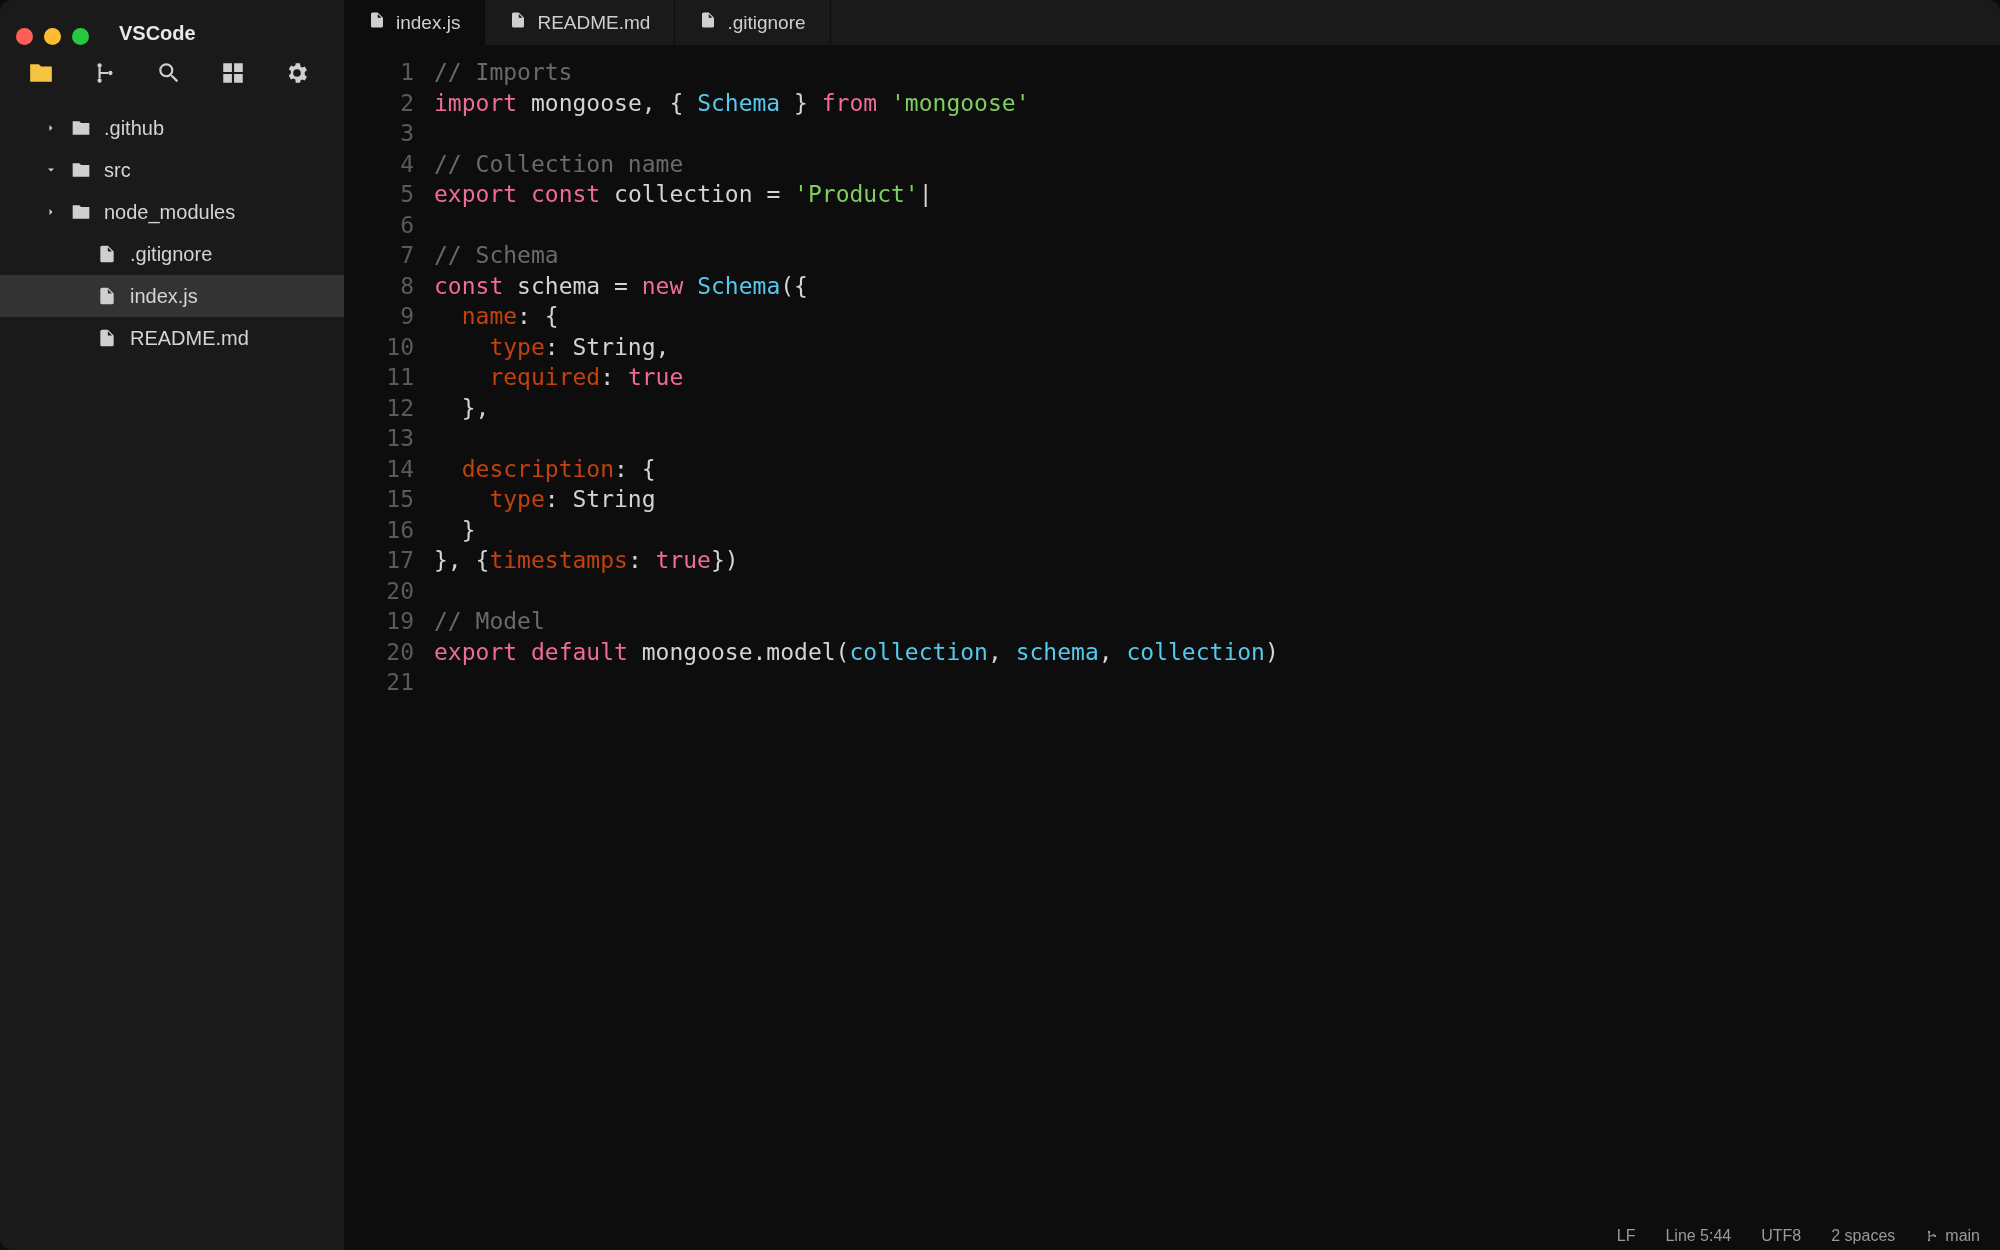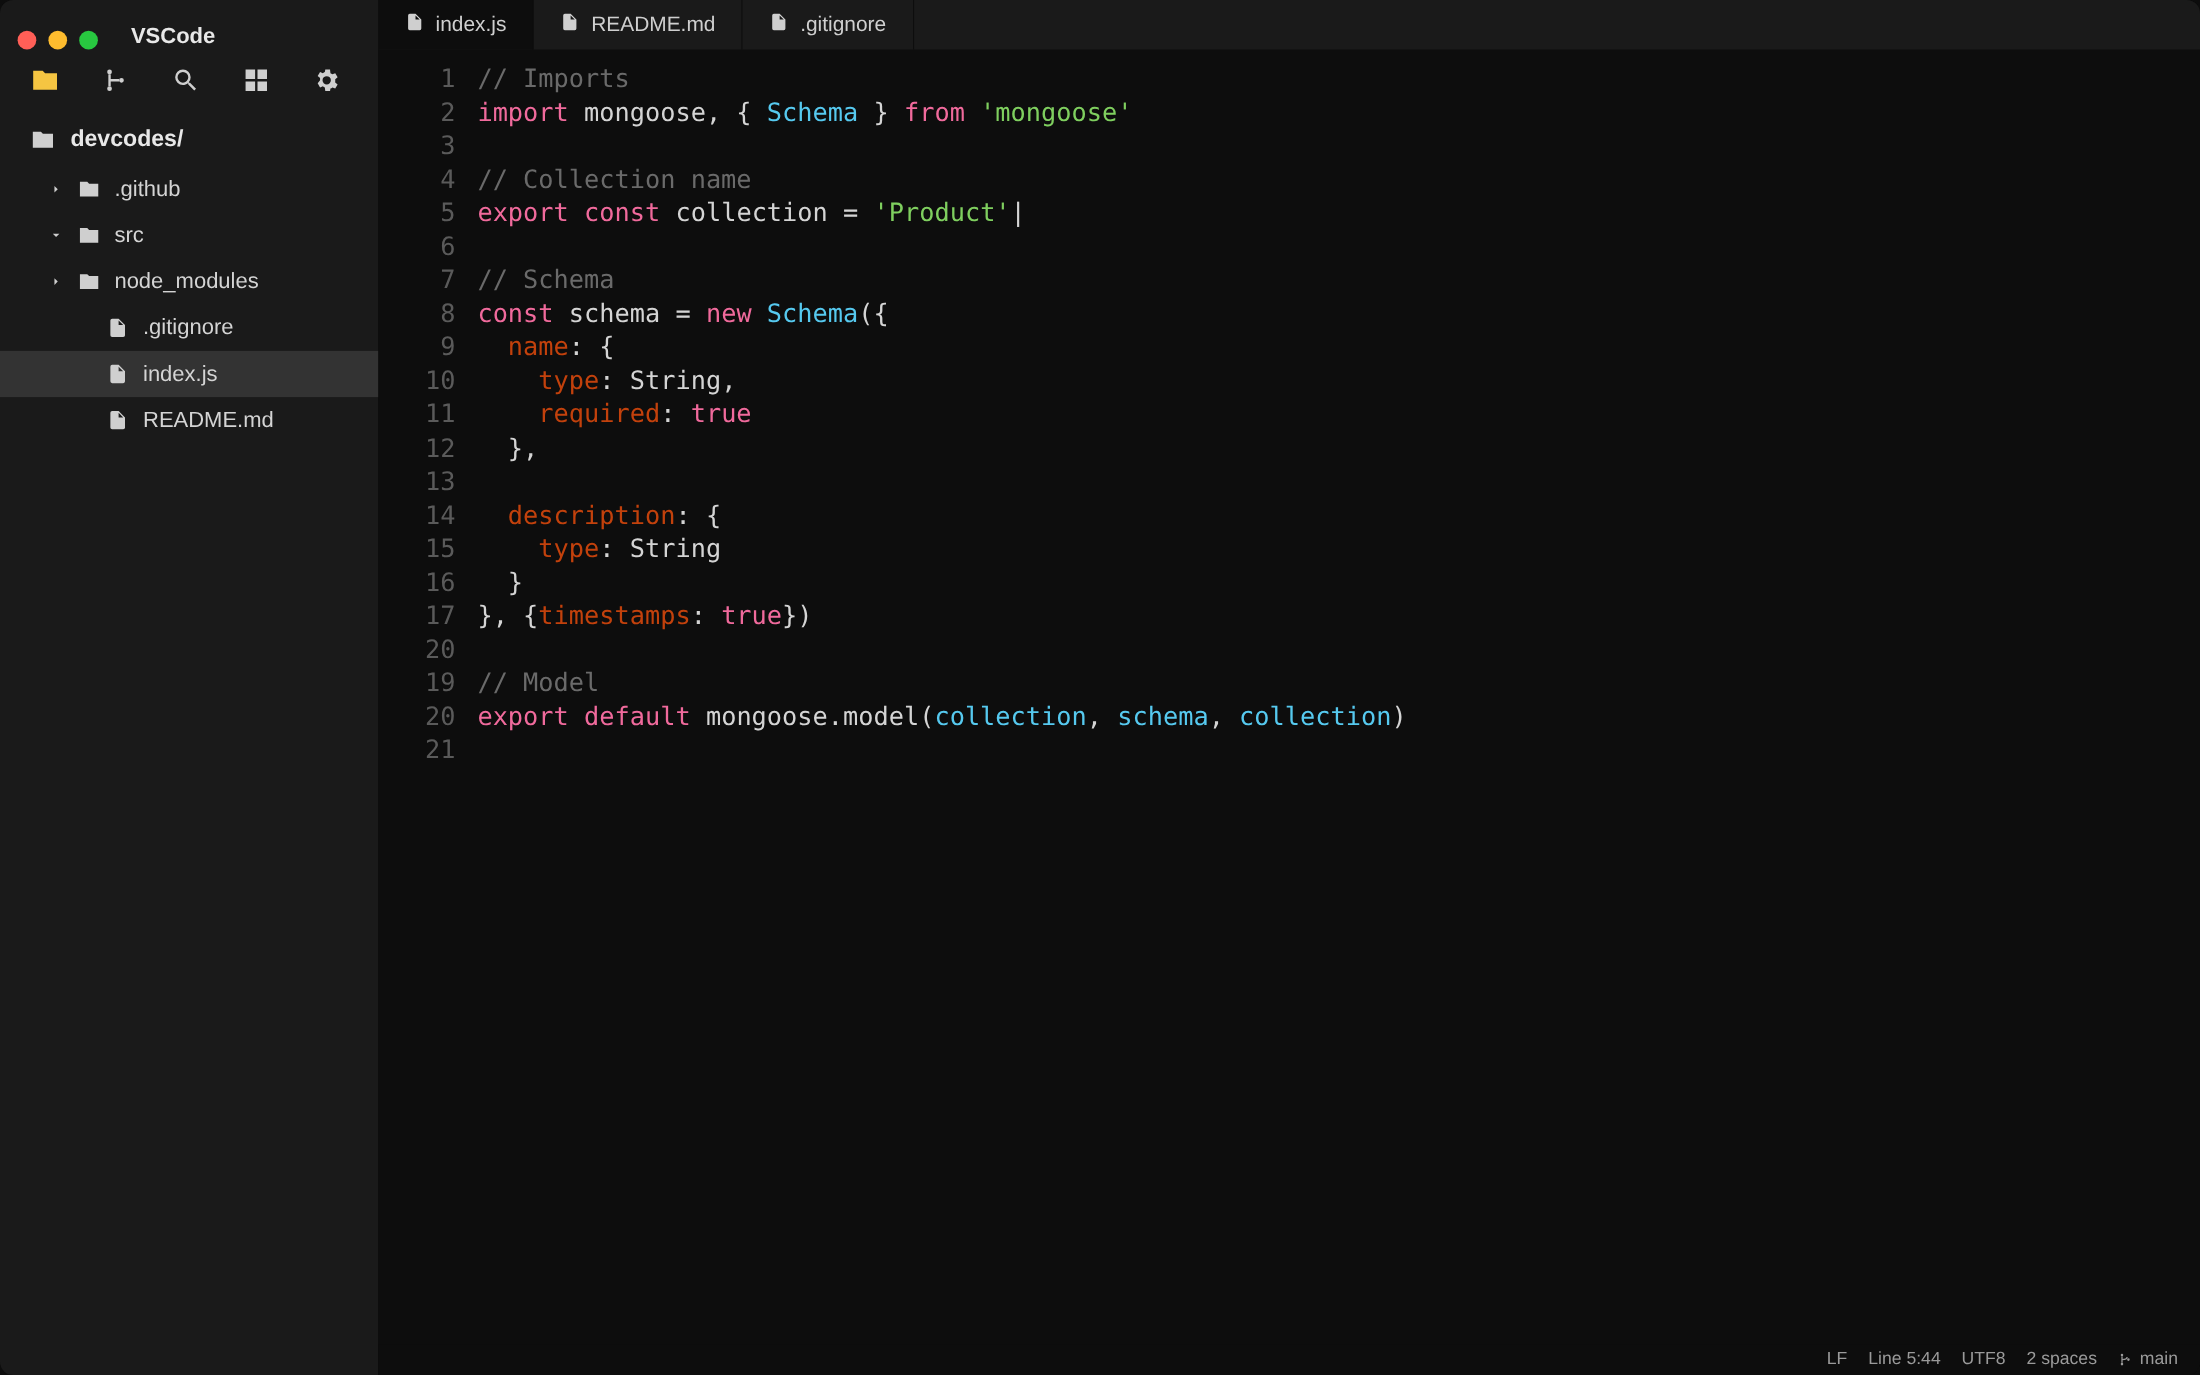--- a/index.html
+++ b/index.html
@@ -137,21 +137,21 @@
 .tok-bool { color: #f06a9c; }
 .tok-punc { color: #d4d4d4; }
 .tok-param { color: #56c9ef; }
 
 .statusbar {
   height: 28px;
   background: #0d0d0d;
   display: flex;
   align-items: center;
   justify-content: flex-end;
-  gap: 19px;
+  gap: 30px;
   padding: 0 20px;
   color: #9a9a9a;
   font-size: 16px;
 }
 .statusbar .branch { display:flex; align-items:center; gap:6px; }
 .statusbar svg { width:14px; height:14px; fill:#9a9a9a; }
 </style>
 </head>
 <body>
 
@@ -191,26 +191,20 @@
               <path d="M3 3h8v8H3V3zm10 0h8v8h-8V3zM3 13h8v8H3v-8zm10 0h8v8h-8v-8z"></path>
             </svg>
         </span>
         <span>
           <svg viewBox="0 0 24 24">
               <path d="M19.14 12.94a7.07 7.07 0 000-1.88l2.03-1.58-2-3.46-2.39.96a7.03 7.03 0 00-1.62-.94L14.8 3h-4l-.36 2.04c-.58.23-1.12.54-1.62.94l-2.39-.96-2 3.46 2.03 1.58a7.07 7.07 0 000 1.88L4.43 14.5l2 3.46 2.39-.96c.5.4 1.04.71 1.62.94L10.8 21h4l.36-2.04c.58-.23 1.12-.54 1.62-.94l2.39.96 2-3.46-2.03-1.58zM12 15.5A3.5 3.5 0 1112 8.5a3.5 3.5 0 010 7z"></path>
             </svg>
         </span>
       </div>
 
-      <div class="project-root">
-        <svg viewBox="0 0 24 24">
-            <path d="M10 4H2v16h20V6H12l-2-2z"></path>
-          </svg>
-        <span>devcodes/</span>
-      </div>
 
       <div class="tree" id="tree">
           <div class="tree-row depth1">
             <span class="chev">
               <svg viewBox="0 0 24 24">
                 <path d="M9 6l6 6-6 6z"></path>
               </svg>
             </span>
             <span class="ficon">
               <svg viewBox="0 0 24 24">

